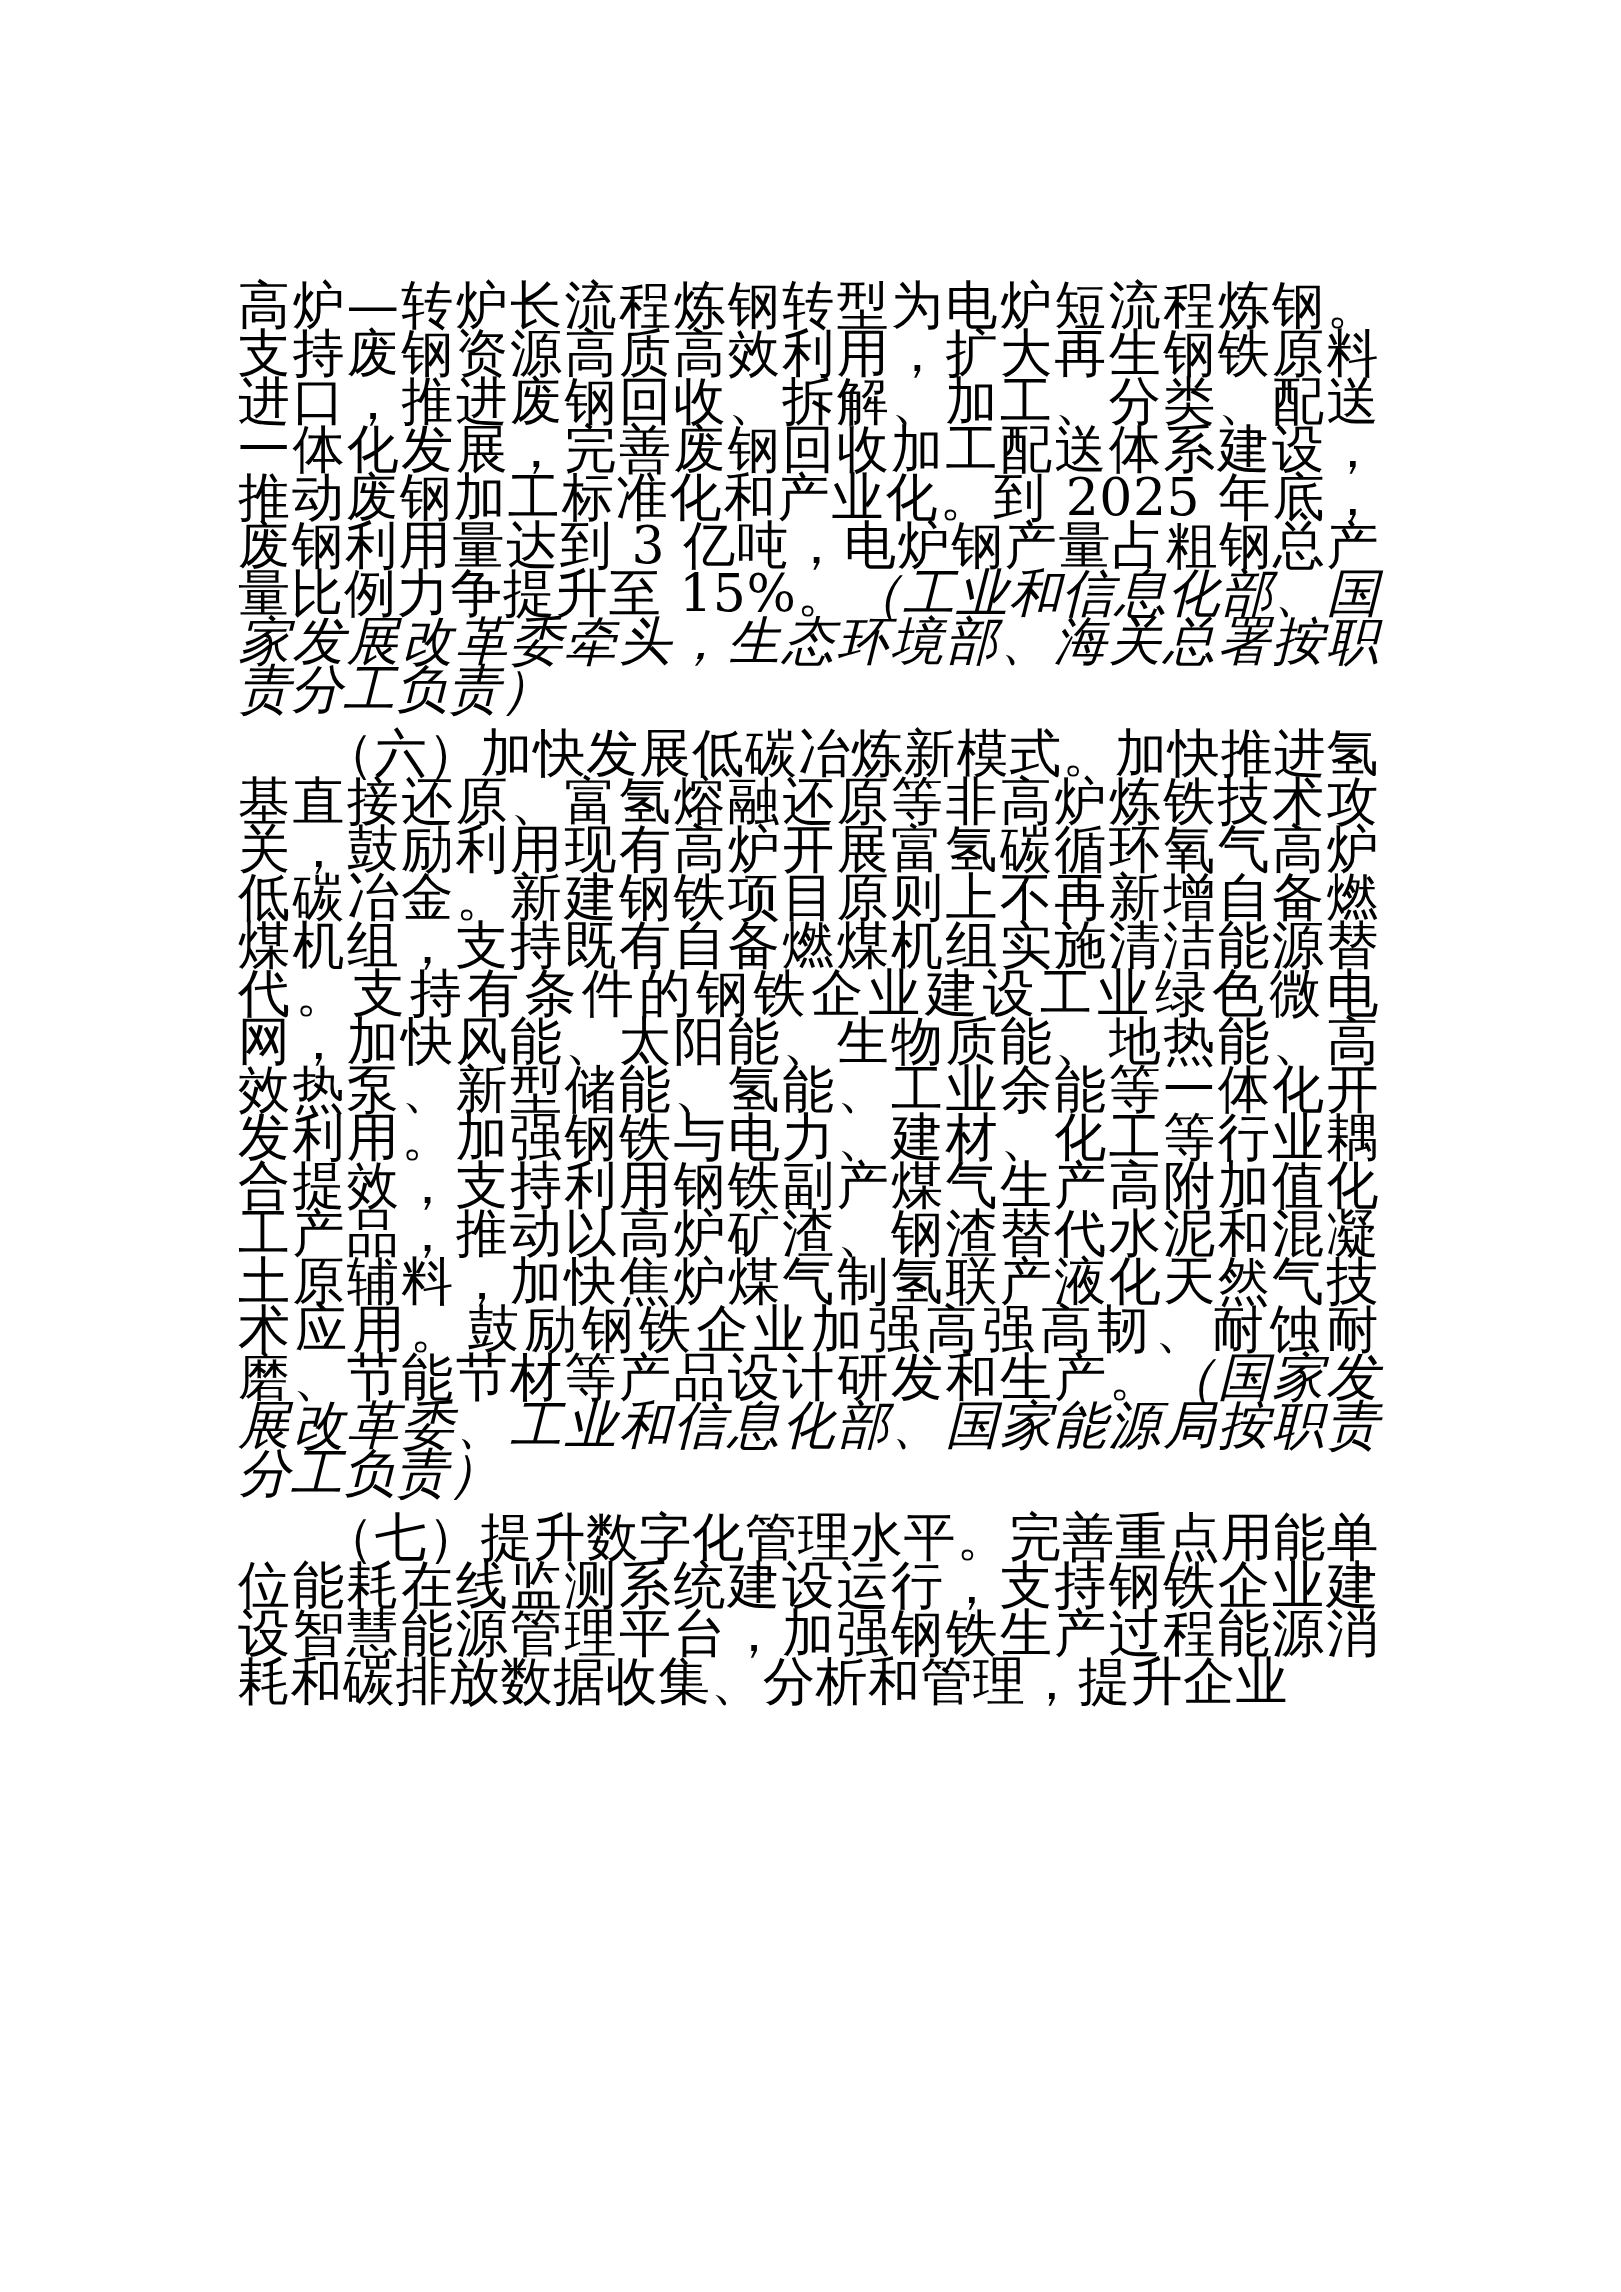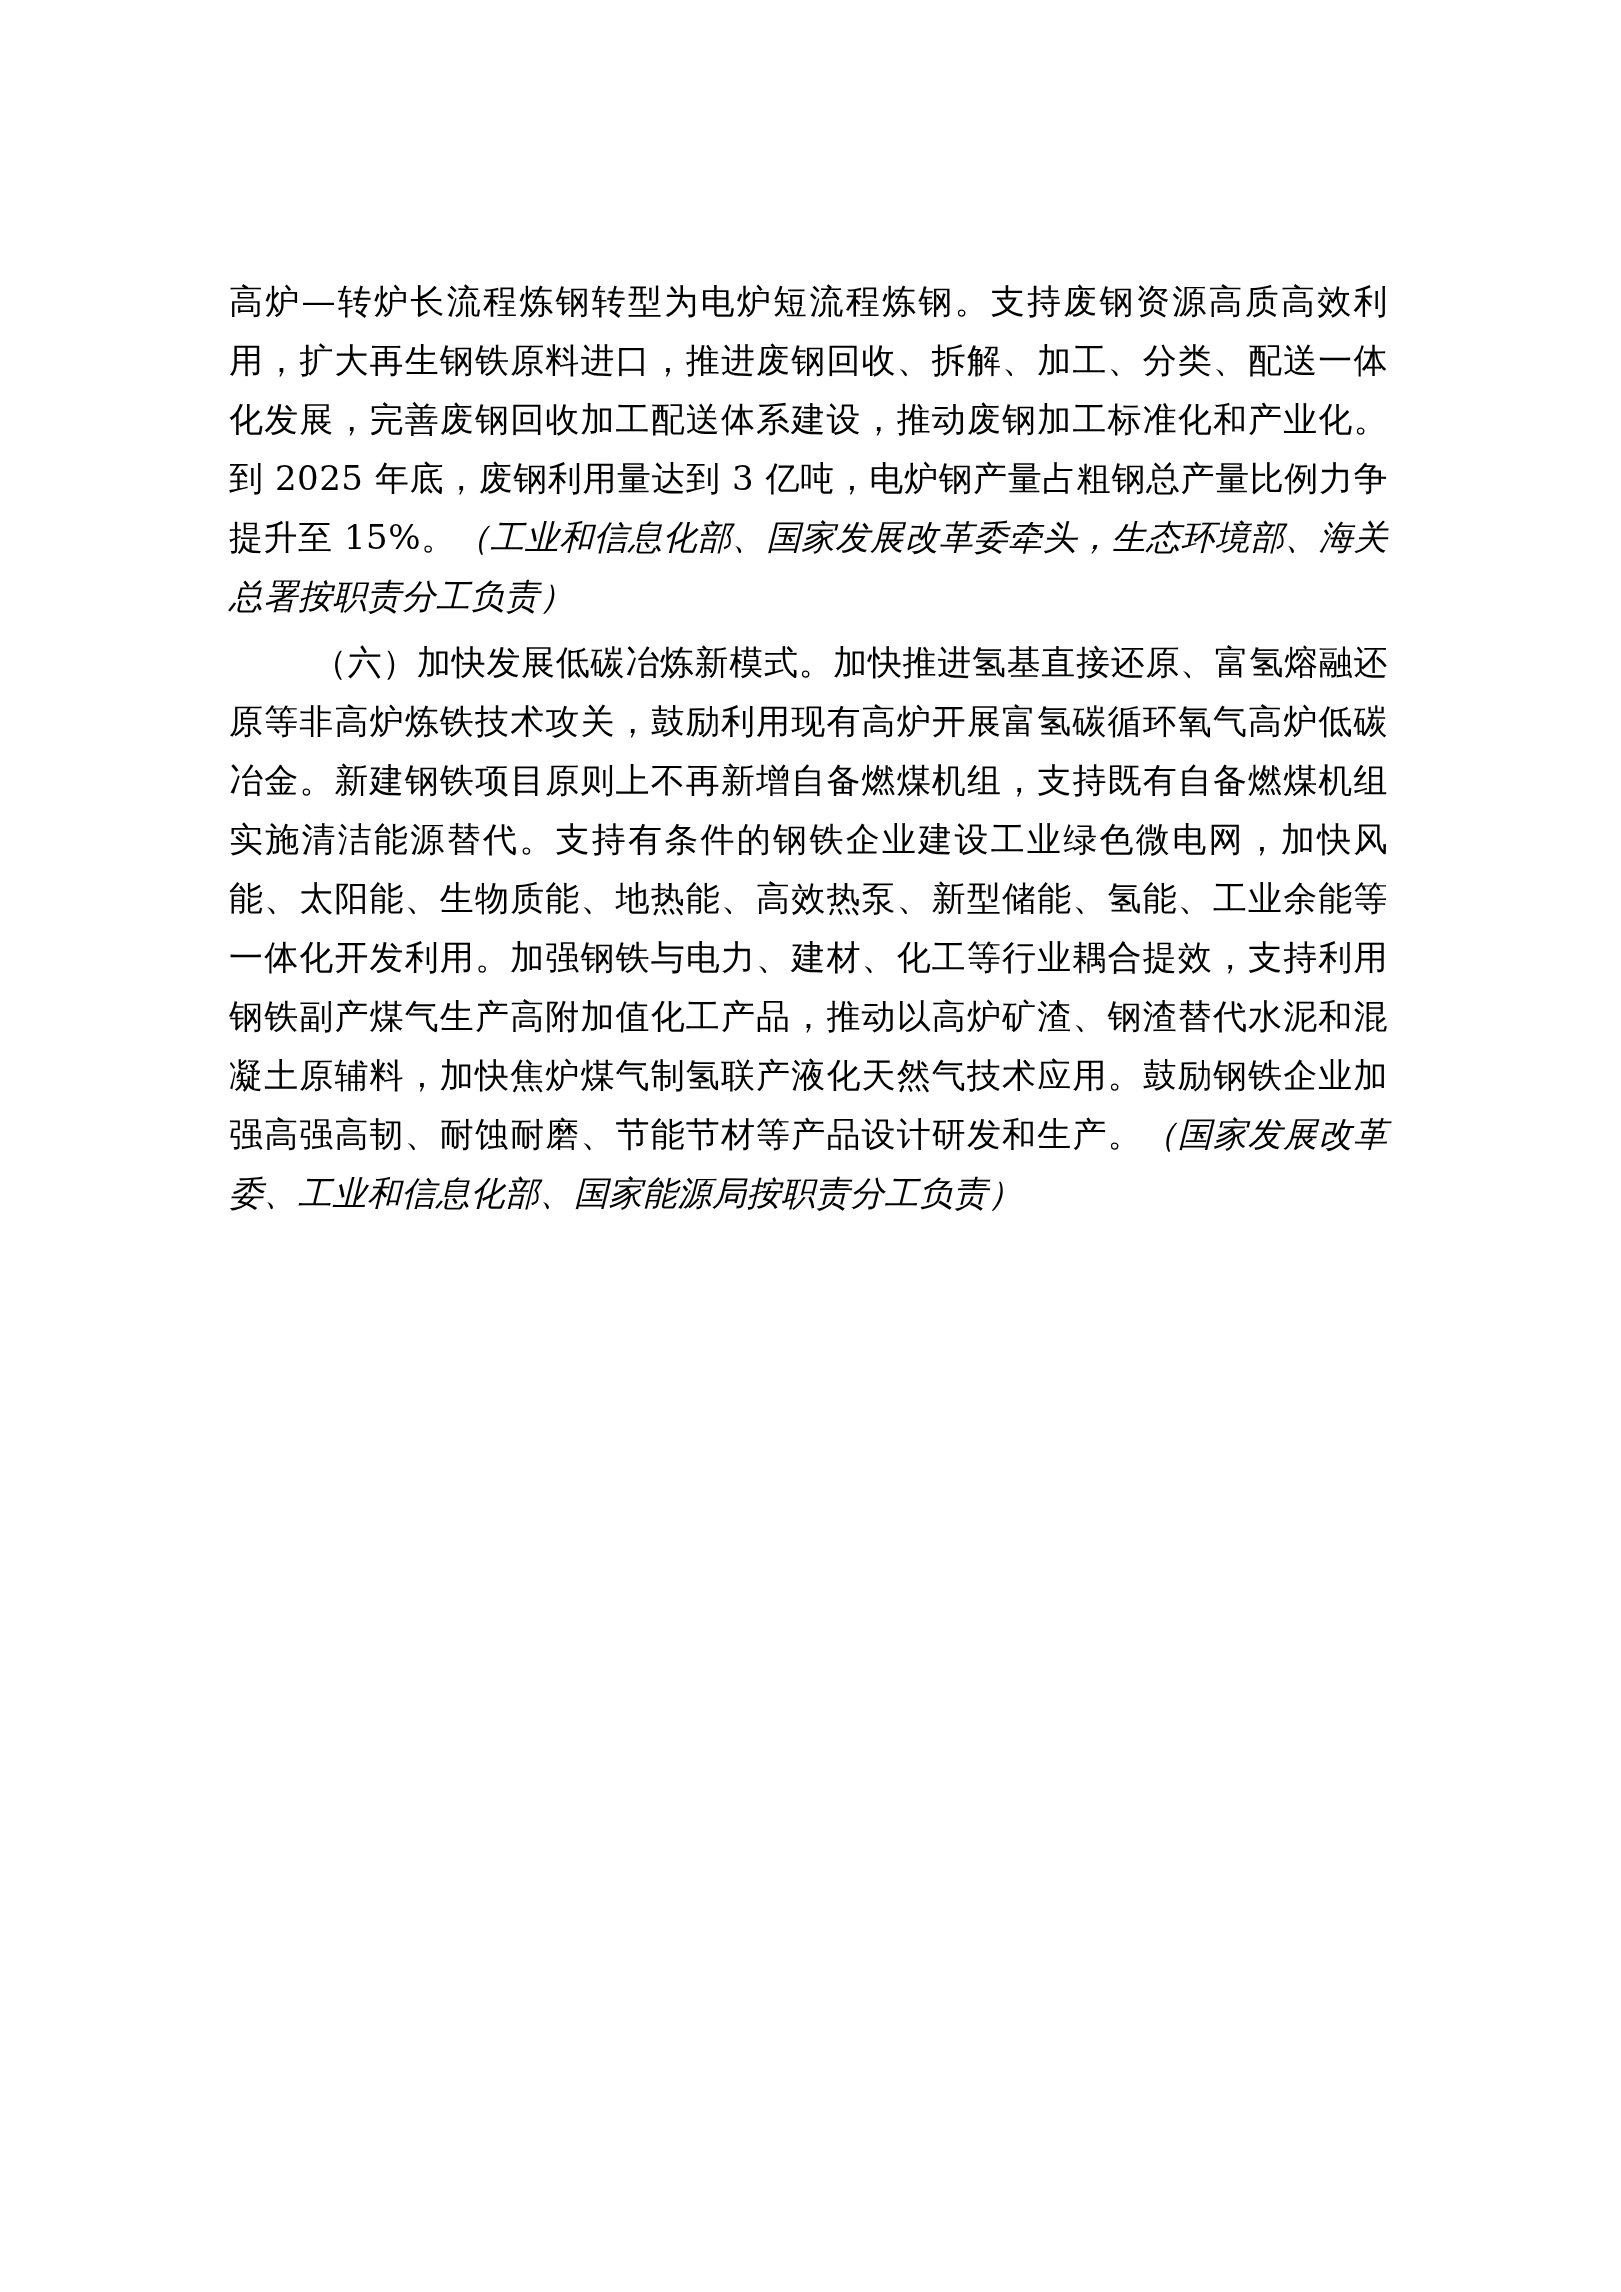--- a/index.html
+++ b/index.html
@@ -16,23 +16,23 @@
     font-family: "DejaVu Serif", "Liberation Serif", serif;
   }
   .text-block {
     position: absolute;
     left: 222px;
     top: 265px;
     width: 1173px;
     color: #000000;
   }
   .para {
-    margin: 7px;
-    font-size: 34px;
-    line-height: 59px;
+    margin: 16px;
+    font-size: 52px;
+    line-height: 48px;
     text-align: justify;
     letter-spacing: 0.5px;
     word-break: break-all;
   }
   .para.indent {
     text-indent: 84px;
   }
   .seg-normal {
     font-weight: normal;
     font-style: normal;
@@ -47,15 +47,16 @@
     font-weight: normal;
   }
 </style>
 </head>
 <body>
 
 <div class="page">
   <div class="text-block">
       <p class="para"><span class="seg-normal">高炉—转炉长流程炼钢转型为电炉短流程炼钢。支持废钢资源高质高效利用，扩大再生钢铁原料进口，推进废钢回收、拆解、加工、分类、配送一体化发展，完善废钢回收加工配送体系建设，推动废钢加工标准化和产业化。到 2025 年底，废钢利用量达到 3 亿吨，电炉钢产量占粗钢总产量比例力争提升至 15%。</span><span class="seg-kai">（工业和信息化部、国家发展改革委牵头，生态环境部、海关总署按职责分工负责）</span></p>
       <p class="para indent"><span class="seg-bold">（六）加快发展低碳冶炼新模式。</span><span class="seg-normal">加快推进氢基直接还原、富氢熔融还原等非高炉炼铁技术攻关，鼓励利用现有高炉开展富氢碳循环氧气高炉低碳冶金。新建钢铁项目原则上不再新增自备燃煤机组，支持既有自备燃煤机组实施清洁能源替代。支持有条件的钢铁企业建设工业绿色微电网，加快风能、太阳能、生物质能、地热能、高效热泵、新型储能、氢能、工业余能等一体化开发利用。加强钢铁与电力、建材、化工等行业耦合提效，支持利用钢铁副产煤气生产高附加值化工产品，推动以高炉矿渣、钢渣替代水泥和混凝土原辅料，加快焦炉煤气制氢联产液化天然气技术应用。鼓励钢铁企业加强高强高韧、耐蚀耐磨、节能节材等产品设计研发和生产。</span><span class="seg-kai">（国家发展改革委、工业和信息化部、国家能源局按职责分工负责）</span></p>
+      <p class="para indent"><span class="seg-bold">（七）提升数字化管理水平。</span><span class="seg-normal">完善重点用能单位能耗在线监测系统建设运行，支持钢铁企业建设智慧能源管理平台，加强钢铁生产过程能源消耗和碳排放数据收集、分析和管理，提升企业</span></p>
     </div>
 </div>
 
 
 </body></html>

